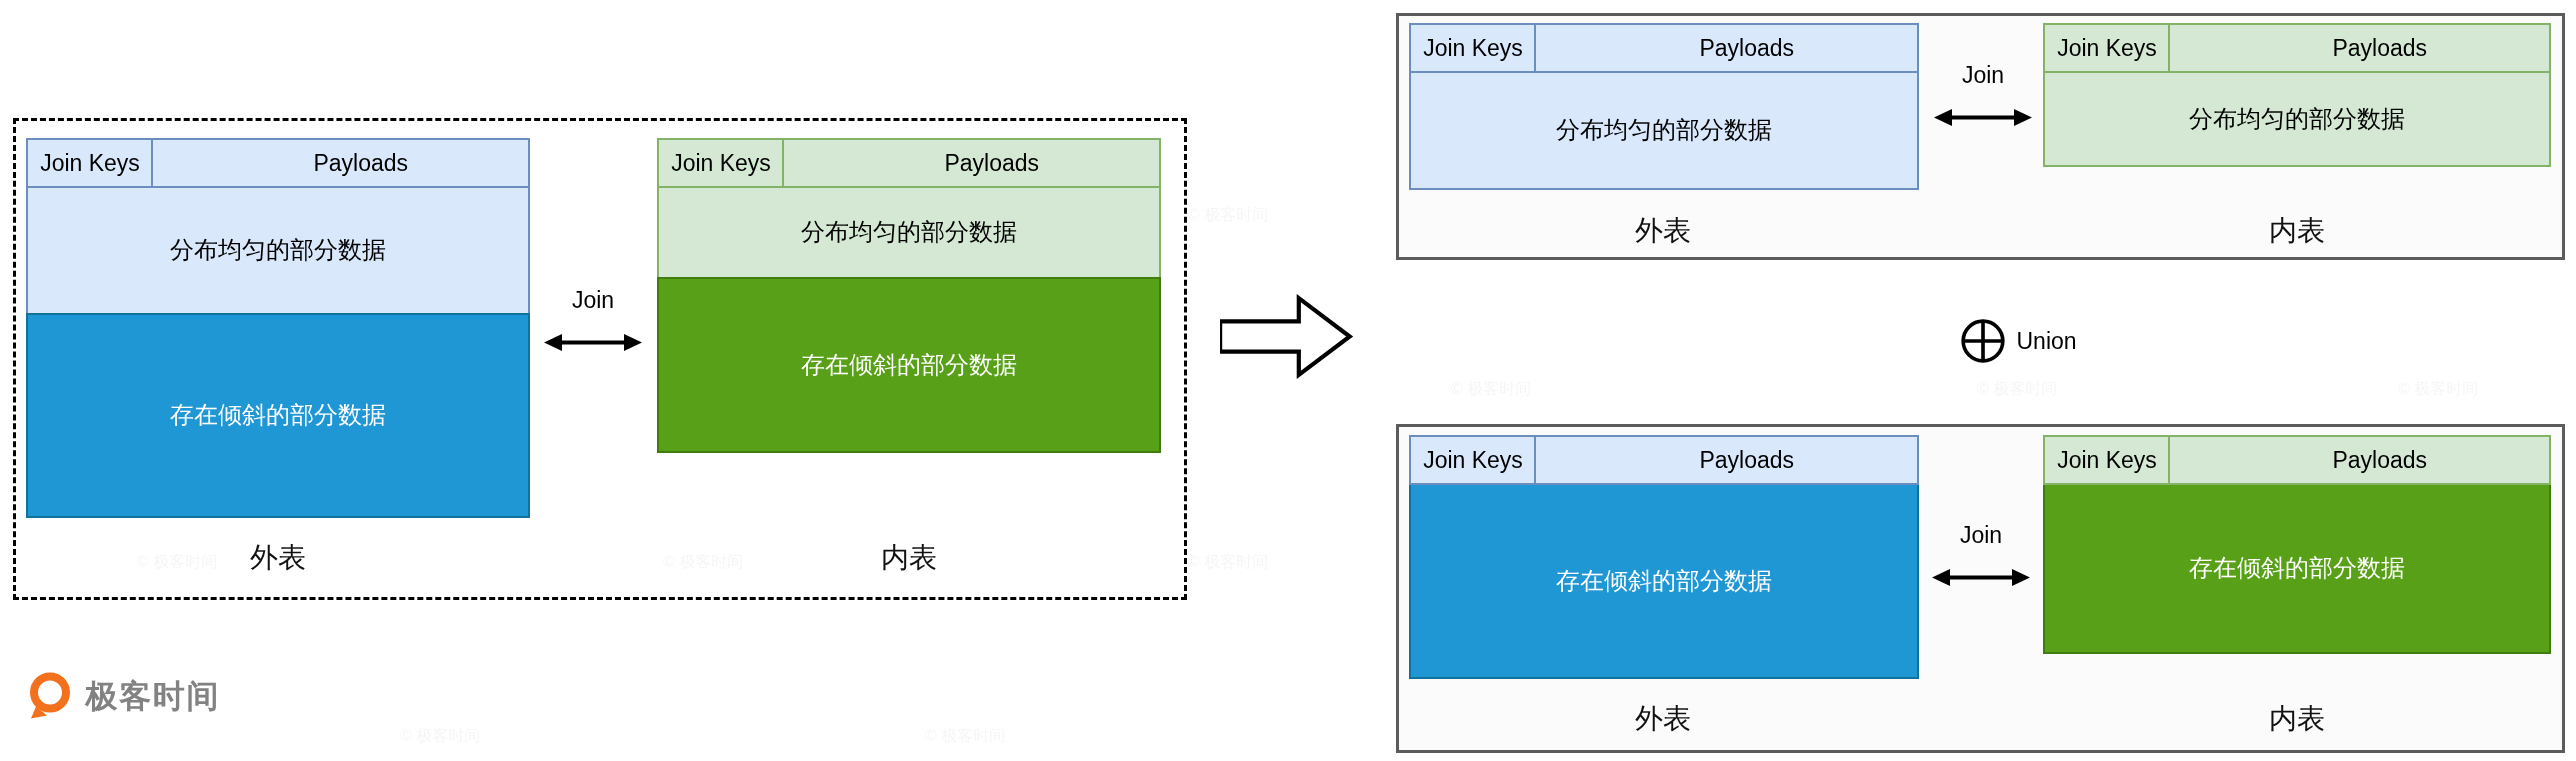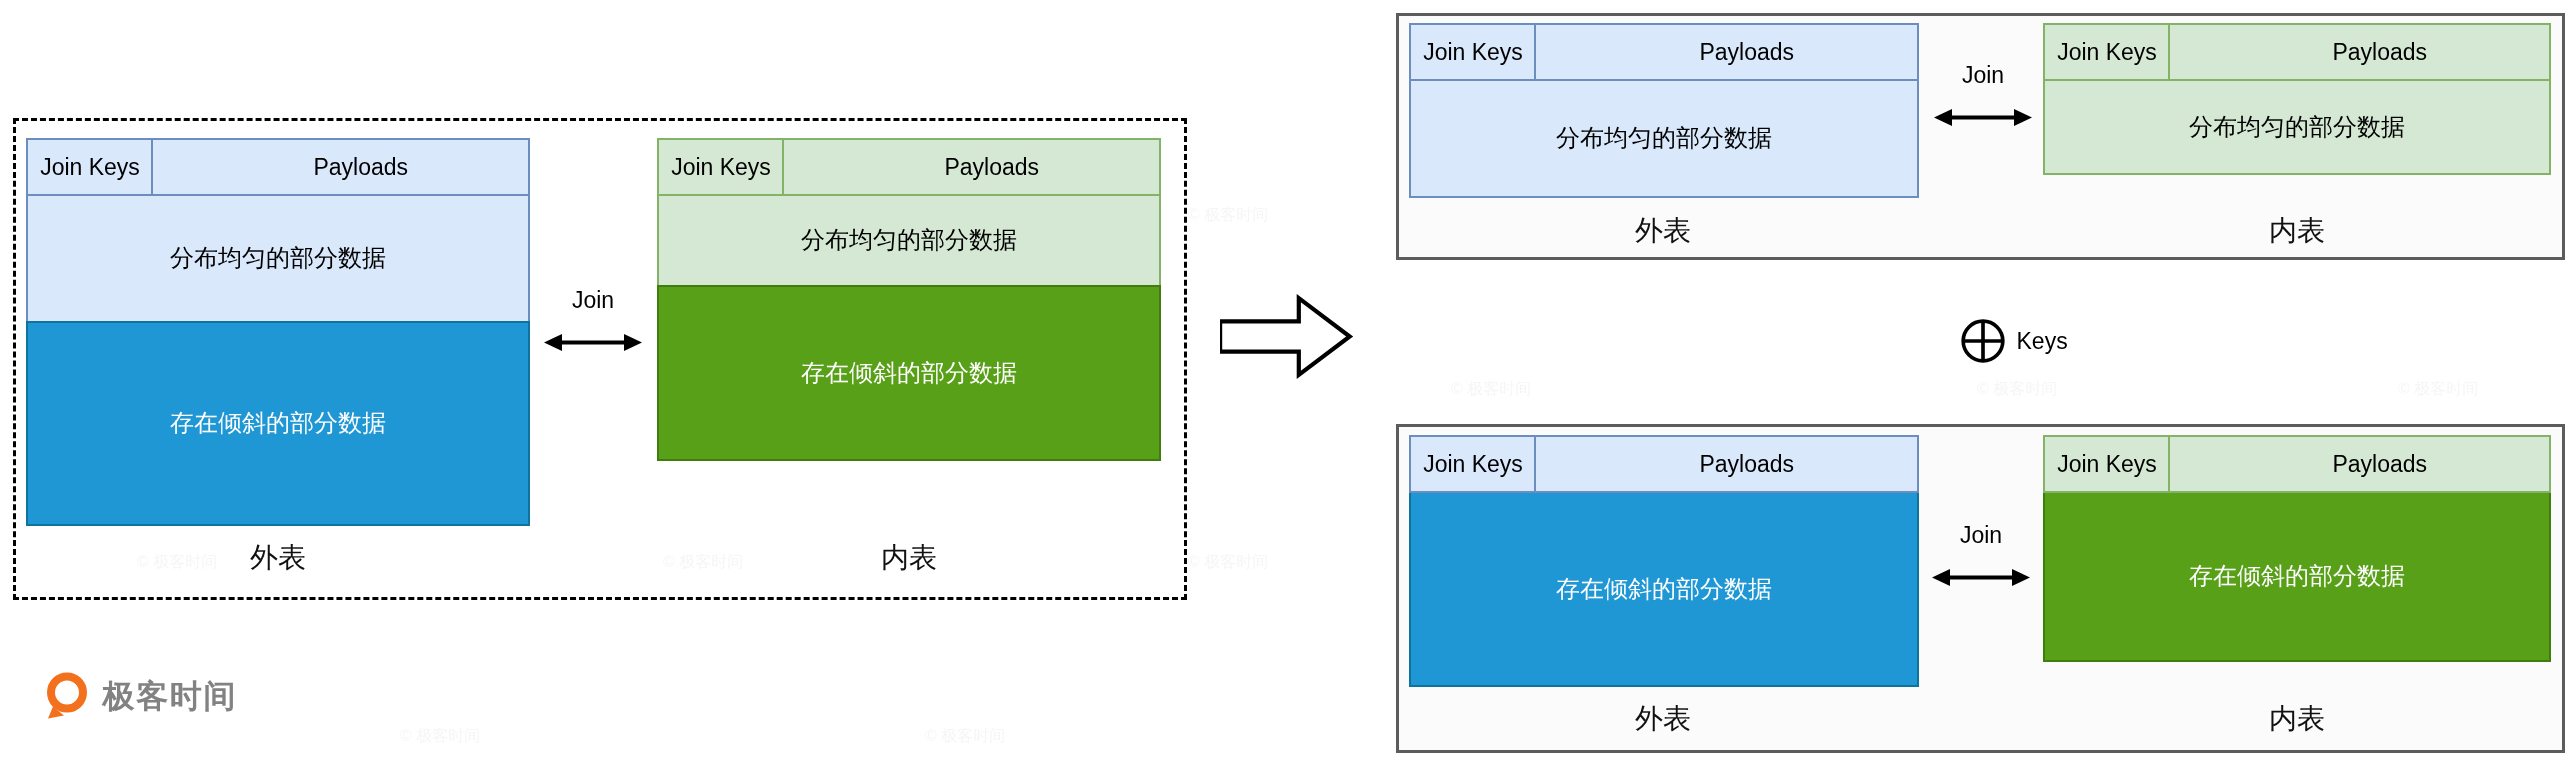--- a/index.html
+++ b/index.html
@@ -15,21 +15,21 @@
     border:3.7px dashed #000;background:transparent;box-sizing:border-box;
   }
   
   .result-box{
     border:3.2px solid var(--box_border,#5c5c5c);background:#fbfbfb;box-sizing:border-box;
   }
   
   .tbl{position:absolute;}
   .thead{display:flex;}
   .hcell{
-    height:58px;box-sizing:border-box;border:2.6px solid;
+    height:50px;box-sizing:border-box;border:2.6px solid;
     display:flex;align-items:center;justify-content:center;
     font-size:23px;
   }
   .keys{width:128px;}
   .pay{flex:1;margin-left:-2.6px;padding-left:40px;}
   .sec{
     margin-top:-2.6px;box-sizing:border-box;border:2.6px solid;
     display:flex;align-items:center;justify-content:center;
     font-size:24px;text-align:center;
   }
@@ -156,21 +156,21 @@
   <div class="sec light" style="height:97px;">分布均匀的部分数据</div>
 </div>
 <div class="caption" style="left:2297px;top:212px;">内表</div>
 
 <div class="union" style="left:1959px;top:317px;">
   <svg width="48" height="48" viewBox="0 0 92 92">
     <circle cx="46" cy="46" r="38" fill="none" stroke="#000" stroke-width="7"></circle>
     <line x1="46" y1="10" x2="46" y2="82" stroke="#000" stroke-width="7"></line>
     <line x1="10" y1="46" x2="82" y2="46" stroke="#000" stroke-width="7"></line>
   </svg>
-  <span>Keys</span>
+  <span>Union</span>
 </div>
 
 <div class="abs result-box" style="left:1396px;top:424px;width:1169px;height:329px;"></div>
 
 <div class="tbl blue" style="left:1409px;top:435px;width:510px;">
   <div class="thead">
     <div class="hcell keys">Join Keys</div>
     <div class="hcell pay">Payloads</div>
   </div>
   <div class="sec dark" style="height:197px;">存在倾斜的部分数据</div>
@@ -188,20 +188,20 @@
 
 <div class="tbl green" style="left:2043px;top:435px;width:508px;">
   <div class="thead">
     <div class="hcell keys">Join Keys</div>
     <div class="hcell pay">Payloads</div>
   </div>
   <div class="sec dark" style="height:172px;">存在倾斜的部分数据</div>
 </div>
 <div class="caption" style="left:2297px;top:700px;">内表</div>
 
-<div class="logo" style="left:41px;top:670px;">
+<div class="logo" style="left:24px;top:670px;">
   <svg width="50" height="53" viewBox="0 0 100 104">
     <circle cx="52" cy="44" r="32" fill="none" stroke="var(--logo_orange,#f3701d)" stroke-width="16"></circle>
     <polygon points="24,72 46,90 14,96" fill="var(--logo_orange,#f3701d)"></polygon>
   </svg>
   <span class="logo-text">极客时间</span>
 </div>
 
 
 </body></html>

